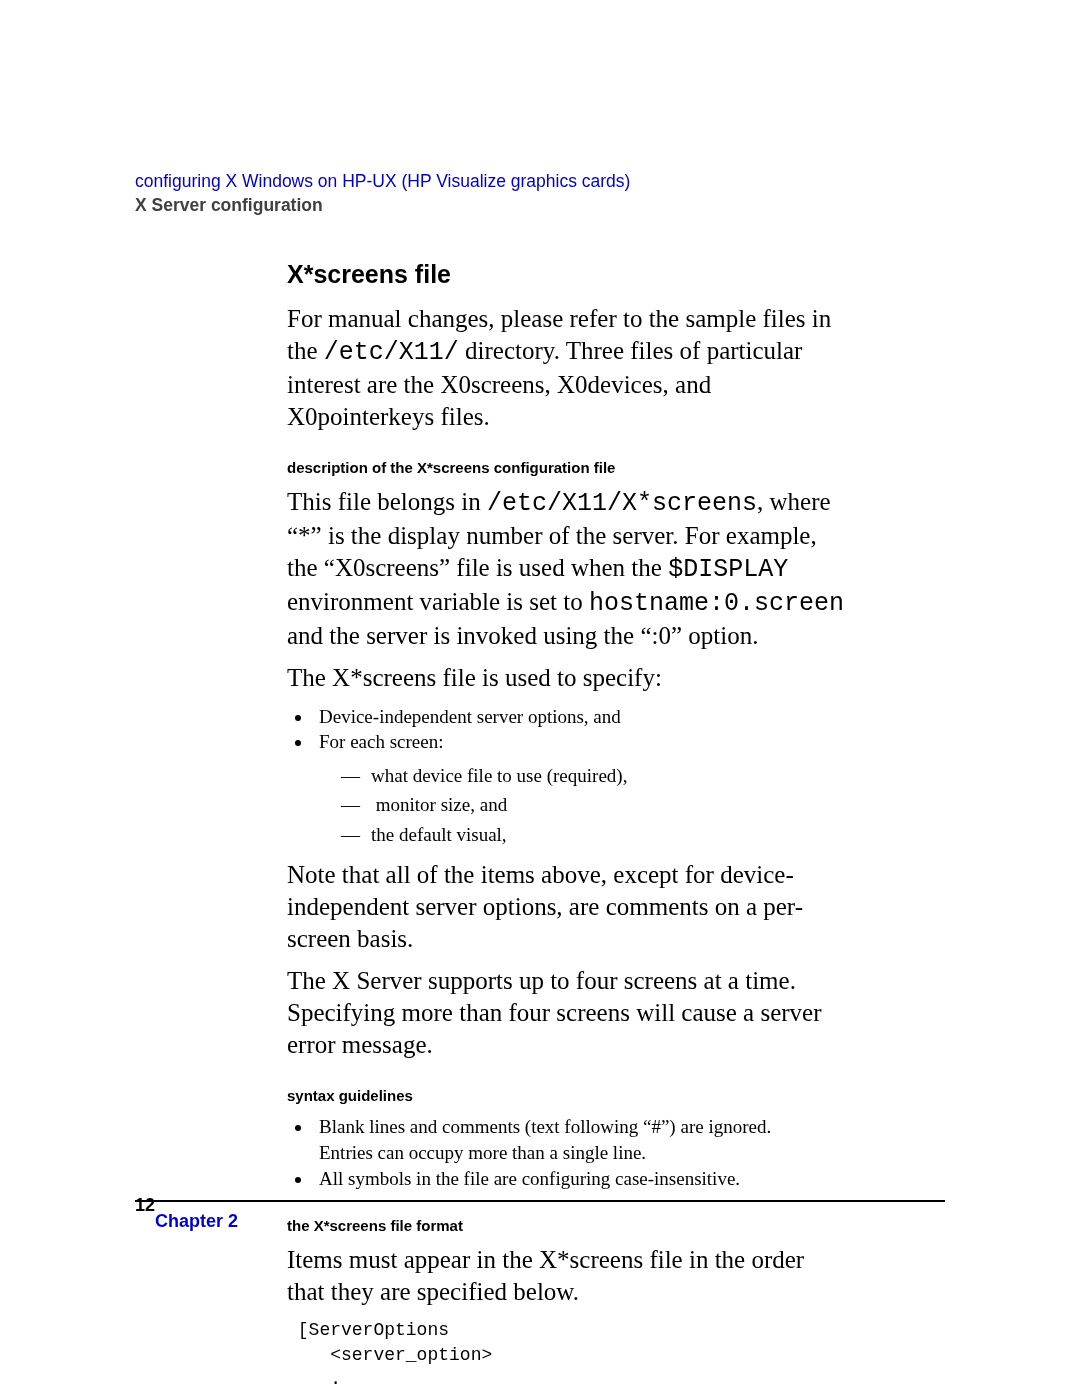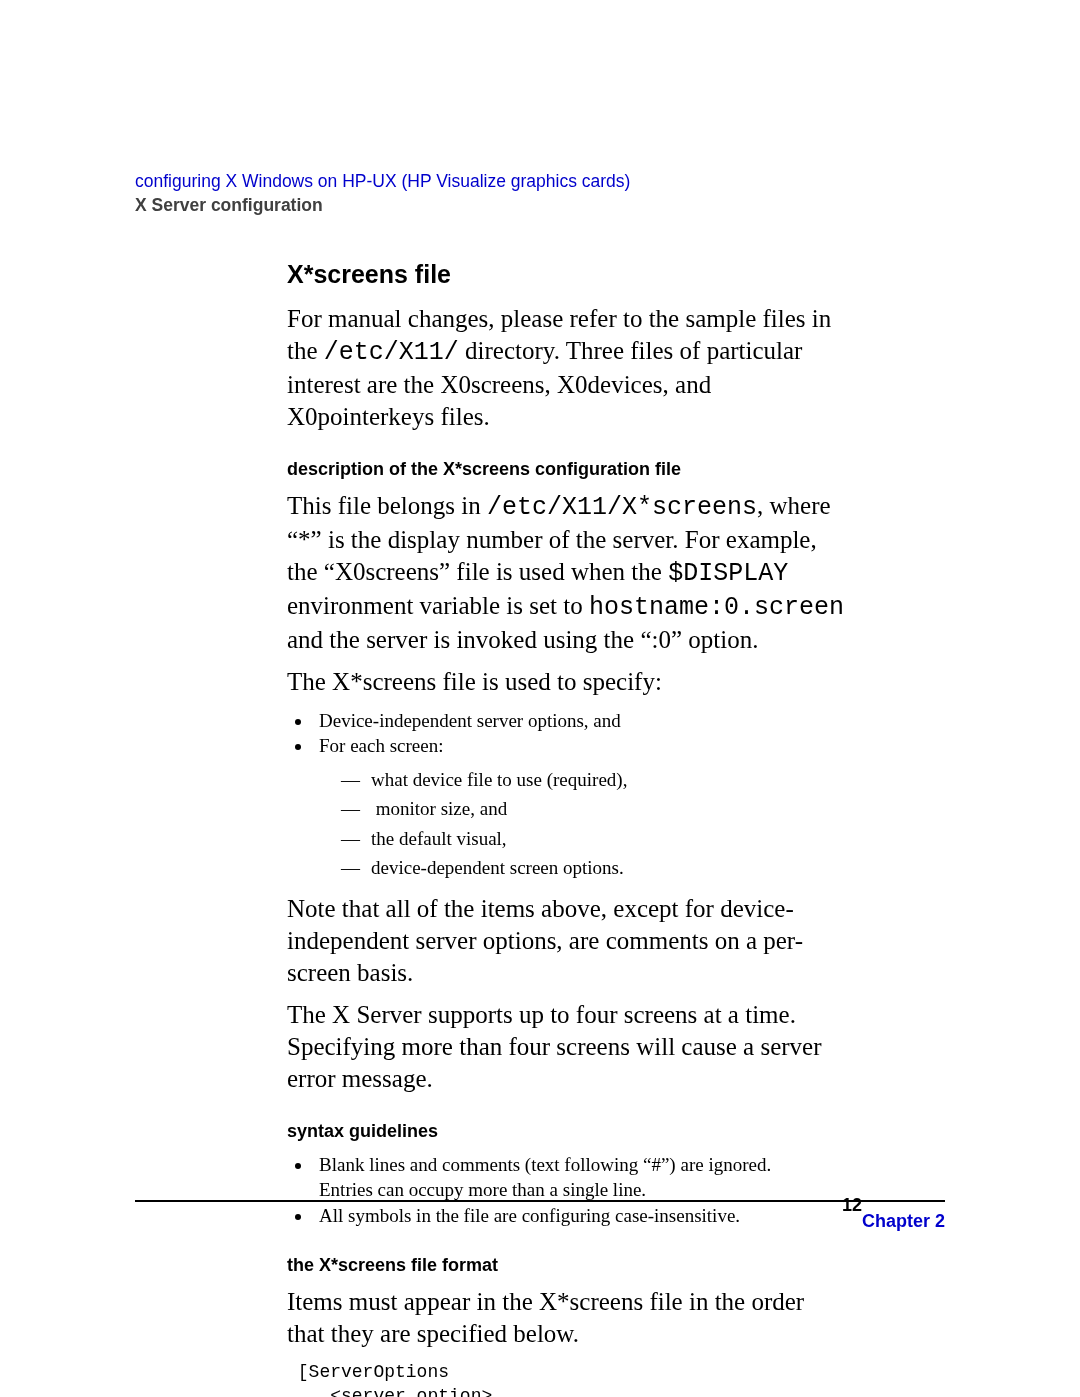--- a/index.html
+++ b/index.html
@@ -36,21 +36,21 @@
   }
   h1.section-title {
     font-family: Arial, Helvetica, sans-serif;
     font-weight: bold;
     font-size: 25px;
     margin: 0 0 14px 0;
   }
   h2.subheading {
     font-family: Arial, Helvetica, sans-serif;
     font-weight: bold;
-    font-size: 18px;
+    font-size: 15px;
     margin: 26px 0 10px 0;
   }
   p.body {
     font-size: 25px;
     line-height: 1.28;
     margin: 10px 0;
   }
   .mono {
     font-family: "Courier New", Courier, monospace;
   }
@@ -89,21 +89,21 @@
     right: 135px;
     bottom: 195px;
     border-top: 2px solid #000;
   }
   .footer {
     position: absolute;
     left: 135px;
     right: 135px;
     bottom: 165px;
     display: flex;
-    justify-content: flex-end;
+    justify-content: flex-start;
     font-family: Arial, Helvetica, sans-serif;
     font-size: 18px;
   }
   .footer .pagenum {
     font-weight: bold;
     color: #000;
   }
   .footer .chapter {
     font-weight: bold;
     color: #0000cc;
@@ -135,21 +135,20 @@
     <p class="body">The X*screens file is used to specify:</p>
 
     <ul class="bullets">
       <li>Device-independent server options, and</li>
       <li>
         <span>For each screen:</span>
         <ul class="dashes">
           <li><span>what device file to use (required),</span></li>
           <li><span> monitor size, and</span></li>
           <li><span>the default visual,</span></li>
-          <li><span>device-dependent screen options.</span></li>
         </ul>
       </li>
     </ul>
 
     <p class="body">Note that all of the items above, except for device-independent server options, are comments on a per-screen basis.</p>
     <p class="body">The X Server supports up to four screens at a time. Specifying more than four screens will cause a server error message.</p>
 
     <h2 class="subheading">syntax guidelines</h2>
 
     <ul class="bullets">

